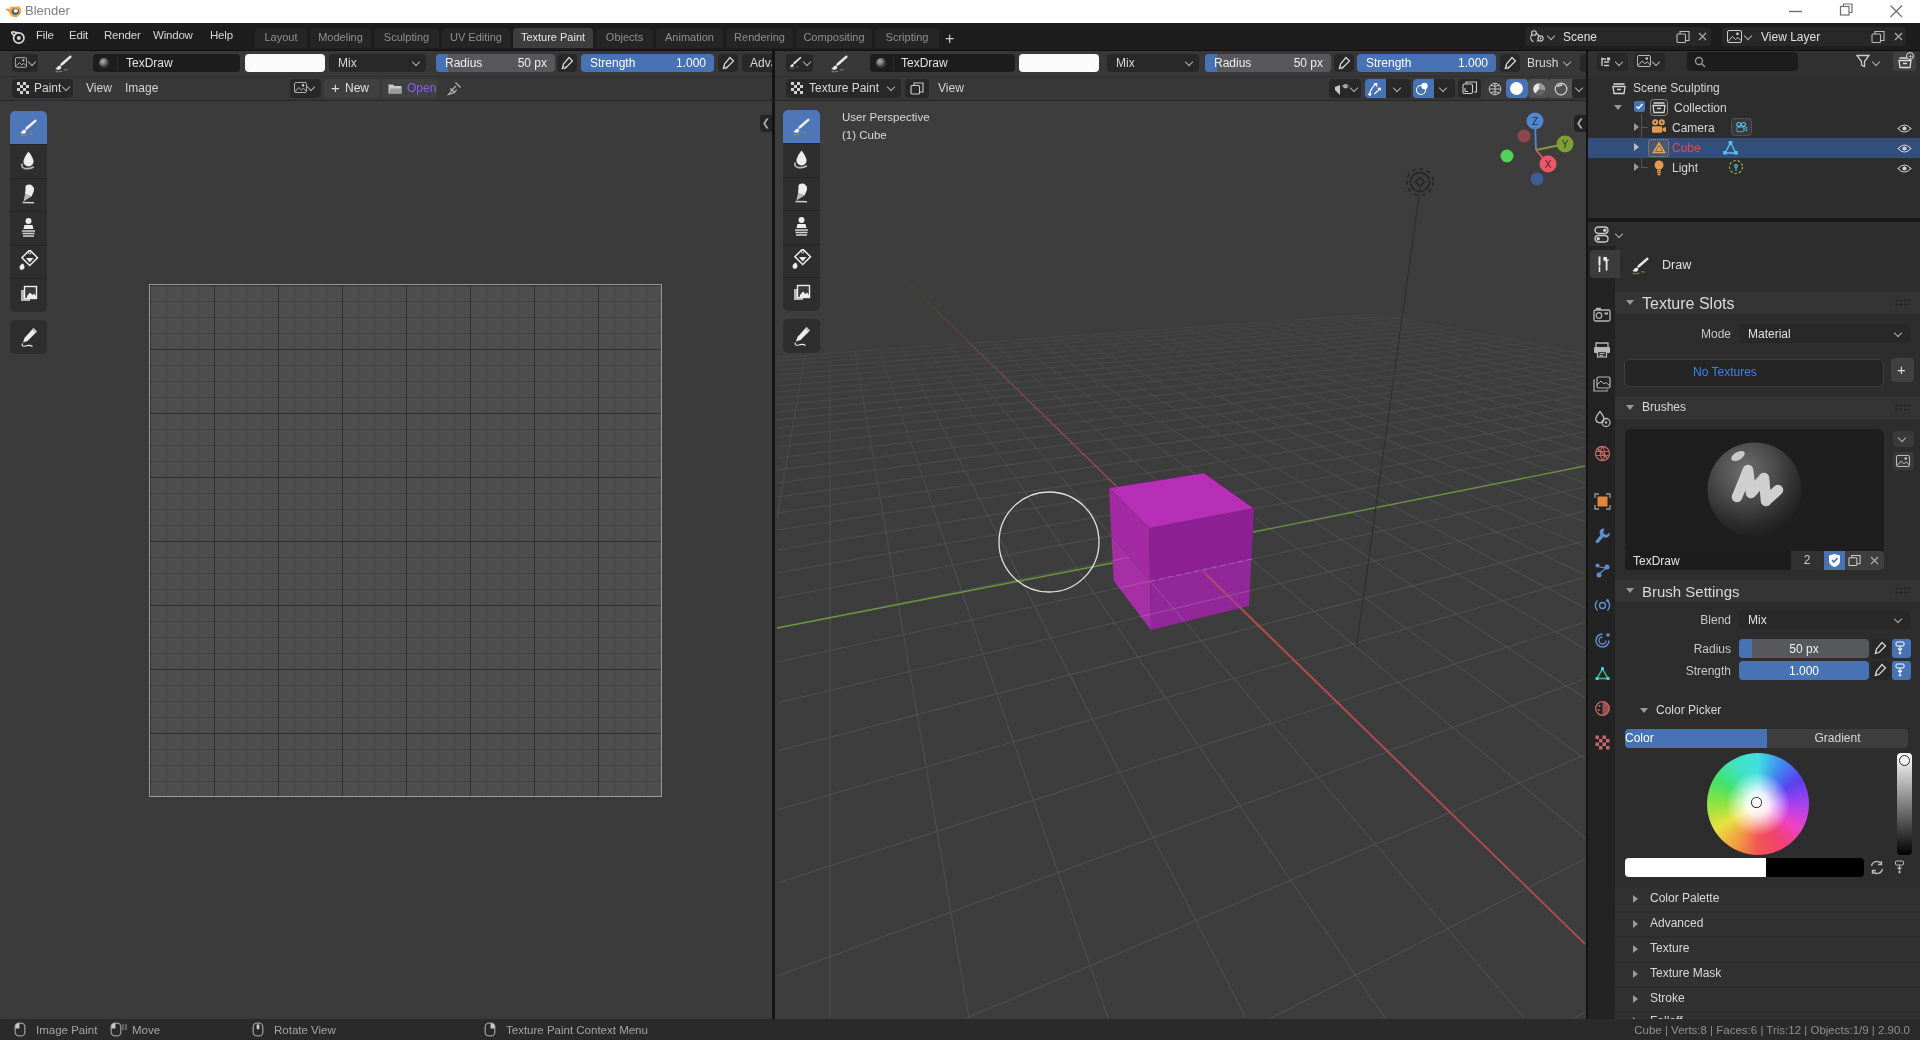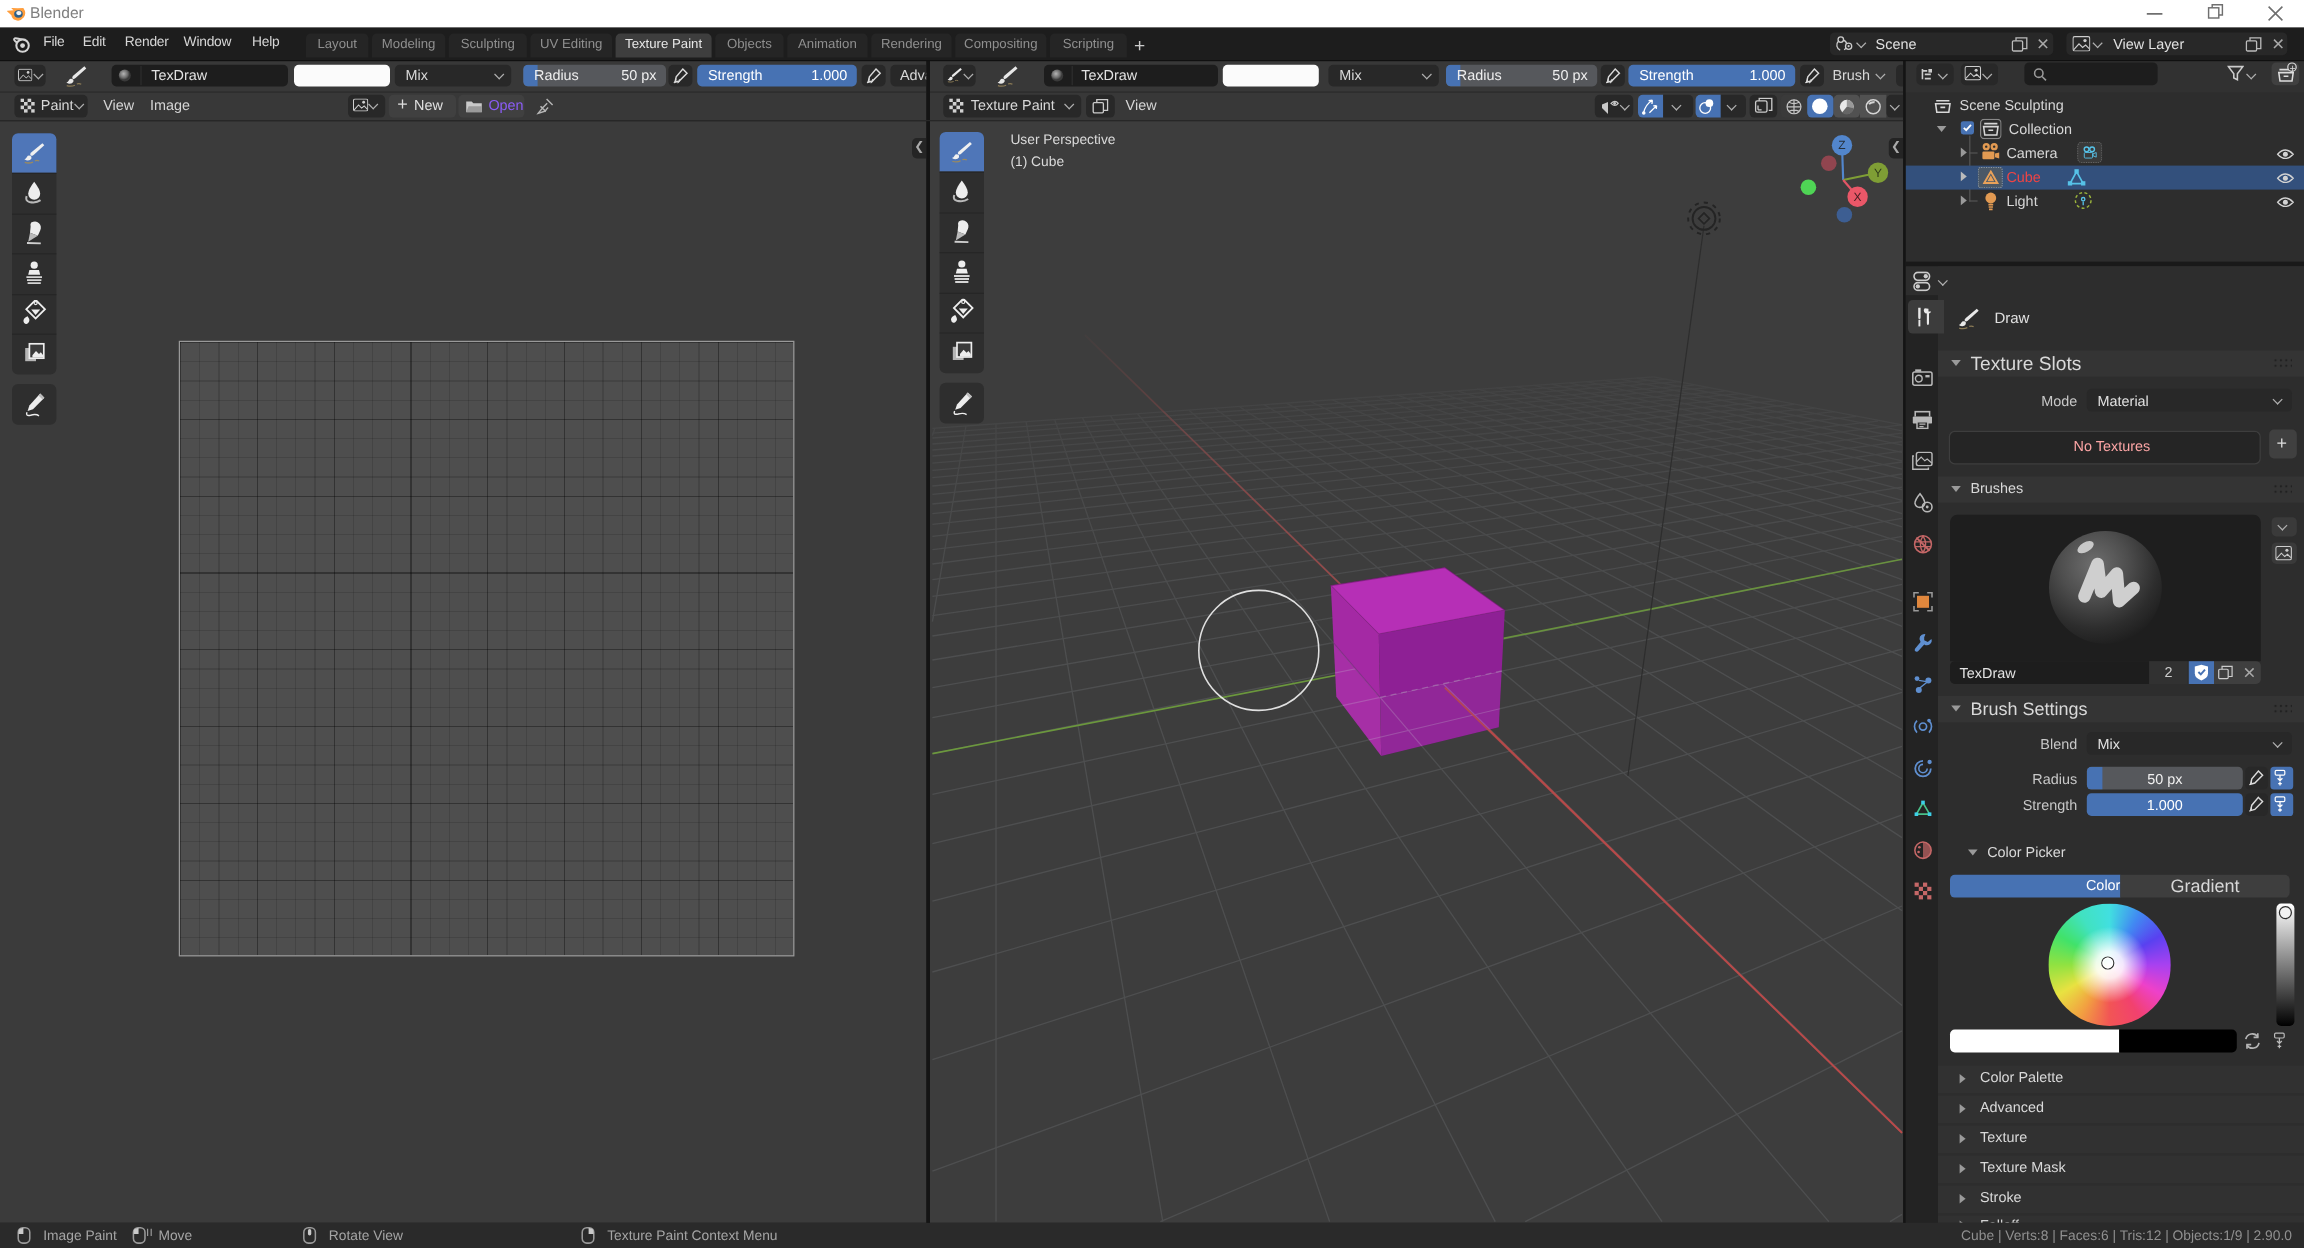--- a/index.html
+++ b/index.html
@@ -781,21 +781,21 @@
 <div class="abs" style="left:1662px;top:258px;font-size:12.5px;color:#e0e0e0">Draw</div>
 <div class="abs" style="left:1615px;top:292px;width:305px;height:22px;background:#343434"></div>
 <div class="tria-d" style="left:1626px;top:300px"></div>
     <div class="abs" style="left:1642px;top:295px;font-size:16px;color:#d9d9d9">Texture Slots</div>
     <div class="grip" style="left:1894px;top:298px"></div>
 <div class="plabel" style="left:1640px;top:327px;width:91px">Mode</div>
 <div class="dd" style="left:1739px;top:324px;width:171px;height:19px"></div>
 <div class="lbl" style="left:1748px;top:327px;color:#e0e0e0">Material</div>
     <div class="chev" style="left:1895px;top:330px;border-color:#b0b0b0"></div>
 <div class="abs" style="left:1624px;top:359px;width:260px;height:28px;background:#252525;border:1px solid #3e3e3e;border-radius:5px"></div>
-<div class="abs" style="left:1728px;top:365px;font-size:12px;color:#fca5a5">No Textures</div>
+<div class="abs" style="left:1693px;top:365px;font-size:12px;color:#3b82f6">No Textures</div>
 <div class="btn" style="left:1891px;top:358px;width:23px;height:24px"></div>
 <div class="abs" style="left:1897px;top:361px;font-size:15px;color:#ddd">+</div>
 <div class="abs" style="left:1615px;top:397px;width:305px;height:22px;background:#343434"></div>
 <div class="tria-d" style="left:1626px;top:405px"></div>
     <div class="abs" style="left:1642px;top:400px;font-size:12px;color:#d9d9d9">Brushes</div>
     <div class="grip" style="left:1894px;top:403px"></div>
 <div class="abs" style="left:1625px;top:429px;width:259px;height:122px;background:#1e1e1e;border-radius:6px 6px 0 0"></div>
 <svg class="abs" style="left:1706px;top:441px" width="97" height="97">
 <defs>
         <radialGradient id="bsph" cx="40%" cy="30%" r="75%">
@@ -866,22 +866,22 @@
       <path d="M9 1.5 L12.5 5 L6 11.5 L2.5 12.5 L3.5 8 Z" fill="none" stroke="#dadada" stroke-width="1.2"></path>
       <path d="M1.5 13 Q4 11.5 3 9.5" stroke="#dadada" stroke-width="0.9" fill="none"></path>
     </svg>
 <div class="abs" style="left:1892px;top:661px;width:19px;height:19px;background:#4772b3;border-radius:3px"></div>
 <svg class="abs" style="left:1895px;top:663px" width="13" height="15" viewBox="0 0 13 15">
       <rect x="1" y="1" width="8" height="4" rx="1" fill="none" stroke="#fff"></rect>
       <path d="M5 5 L5 9 M3 7.5 L5 9.5 L7 7.5 M5 10.5 L5 13.5 M3.5 12 L6.5 12" stroke="#fff" stroke-width="1.1" fill="none"></path>
     </svg>
 <div class="tria-d" style="left:1640px;top:708px"></div>
 <div class="abs" style="left:1656px;top:703px;font-size:12px;color:#d9d9d9">Color Picker</div>
-<div class="abs" style="left:1625px;top:729px;width:142px;height:19px;background:#4772b3;border-radius:4px 0 0 4px;text-align:right;line-height:19px;font-size:12px;color:#fff">Color</div>
-<div class="abs" style="left:1767px;top:729px;width:141px;height:19px;background:#3e3e3e;border-radius:0 4px 4px 0;text-align:center;line-height:19px;font-size:15px;color:#d8d8d8">Gradient</div>
+<div class="abs" style="left:1625px;top:729px;width:142px;height:19px;background:#4772b3;border-radius:4px 0 0 4px;text-align:left;line-height:19px;font-size:12px;color:#fff">Color</div>
+<div class="abs" style="left:1767px;top:729px;width:141px;height:19px;background:#3e3e3e;border-radius:0 4px 4px 0;text-align:center;line-height:19px;font-size:12px;color:#d8d8d8">Gradient</div>
 <div class="abs" style="left:1707px;top:753px;width:102px;height:102px;border-radius:50%;background:radial-gradient(circle closest-side,#ffffff 0%,rgba(255,255,255,0.88) 22%,rgba(255,255,255,0) 62%),conic-gradient(from 0deg,#41dfe0,#418af2,#5941f0,#a841f0,#ee41c9,#f2416e,#f25555,#f2a041,#e8e241,#90e241,#41e26a,#41e2c0,#41dfe0)"></div>
 <div class="abs" style="left:1752px;top:798px;width:9px;height:9px;border-radius:50%;border:1.6px solid #fff;box-shadow:0 0 0 1px #333"></div>
 <div class="abs" style="left:1897px;top:753px;width:15px;height:102px;border-radius:4px;background:linear-gradient(to bottom,#ffffff,#000000)"></div>
 <div class="abs" style="left:1899px;top:755px;width:11px;height:11px;border-radius:50%;background:#f2f2f2;border:1.5px solid #2a2a2a"></div>
 <div class="abs" style="left:1625px;top:858px;width:141px;height:19px;background:#ffffff;border-radius:4px 0 0 4px"></div>
 <div class="abs" style="left:1766px;top:858px;width:98px;height:19px;background:#000000;border-radius:0 4px 4px 0"></div>
 <svg class="abs" style="left:1869px;top:860px" width="16" height="15" viewBox="0 0 16 15">
       <path d="M2.5 6 A5.5 5.5 0 0 1 12.5 4 M13.5 9 A5.5 5.5 0 0 1 3.5 11" fill="none" stroke="#b5b5b5" stroke-width="1.4"></path>
       <path d="M12.5 1 L12.5 4.5 L9 4.5 M3.5 14 L3.5 10.5 L7 10.5" fill="none" stroke="#b5b5b5" stroke-width="1.4"></path>
     </svg>

